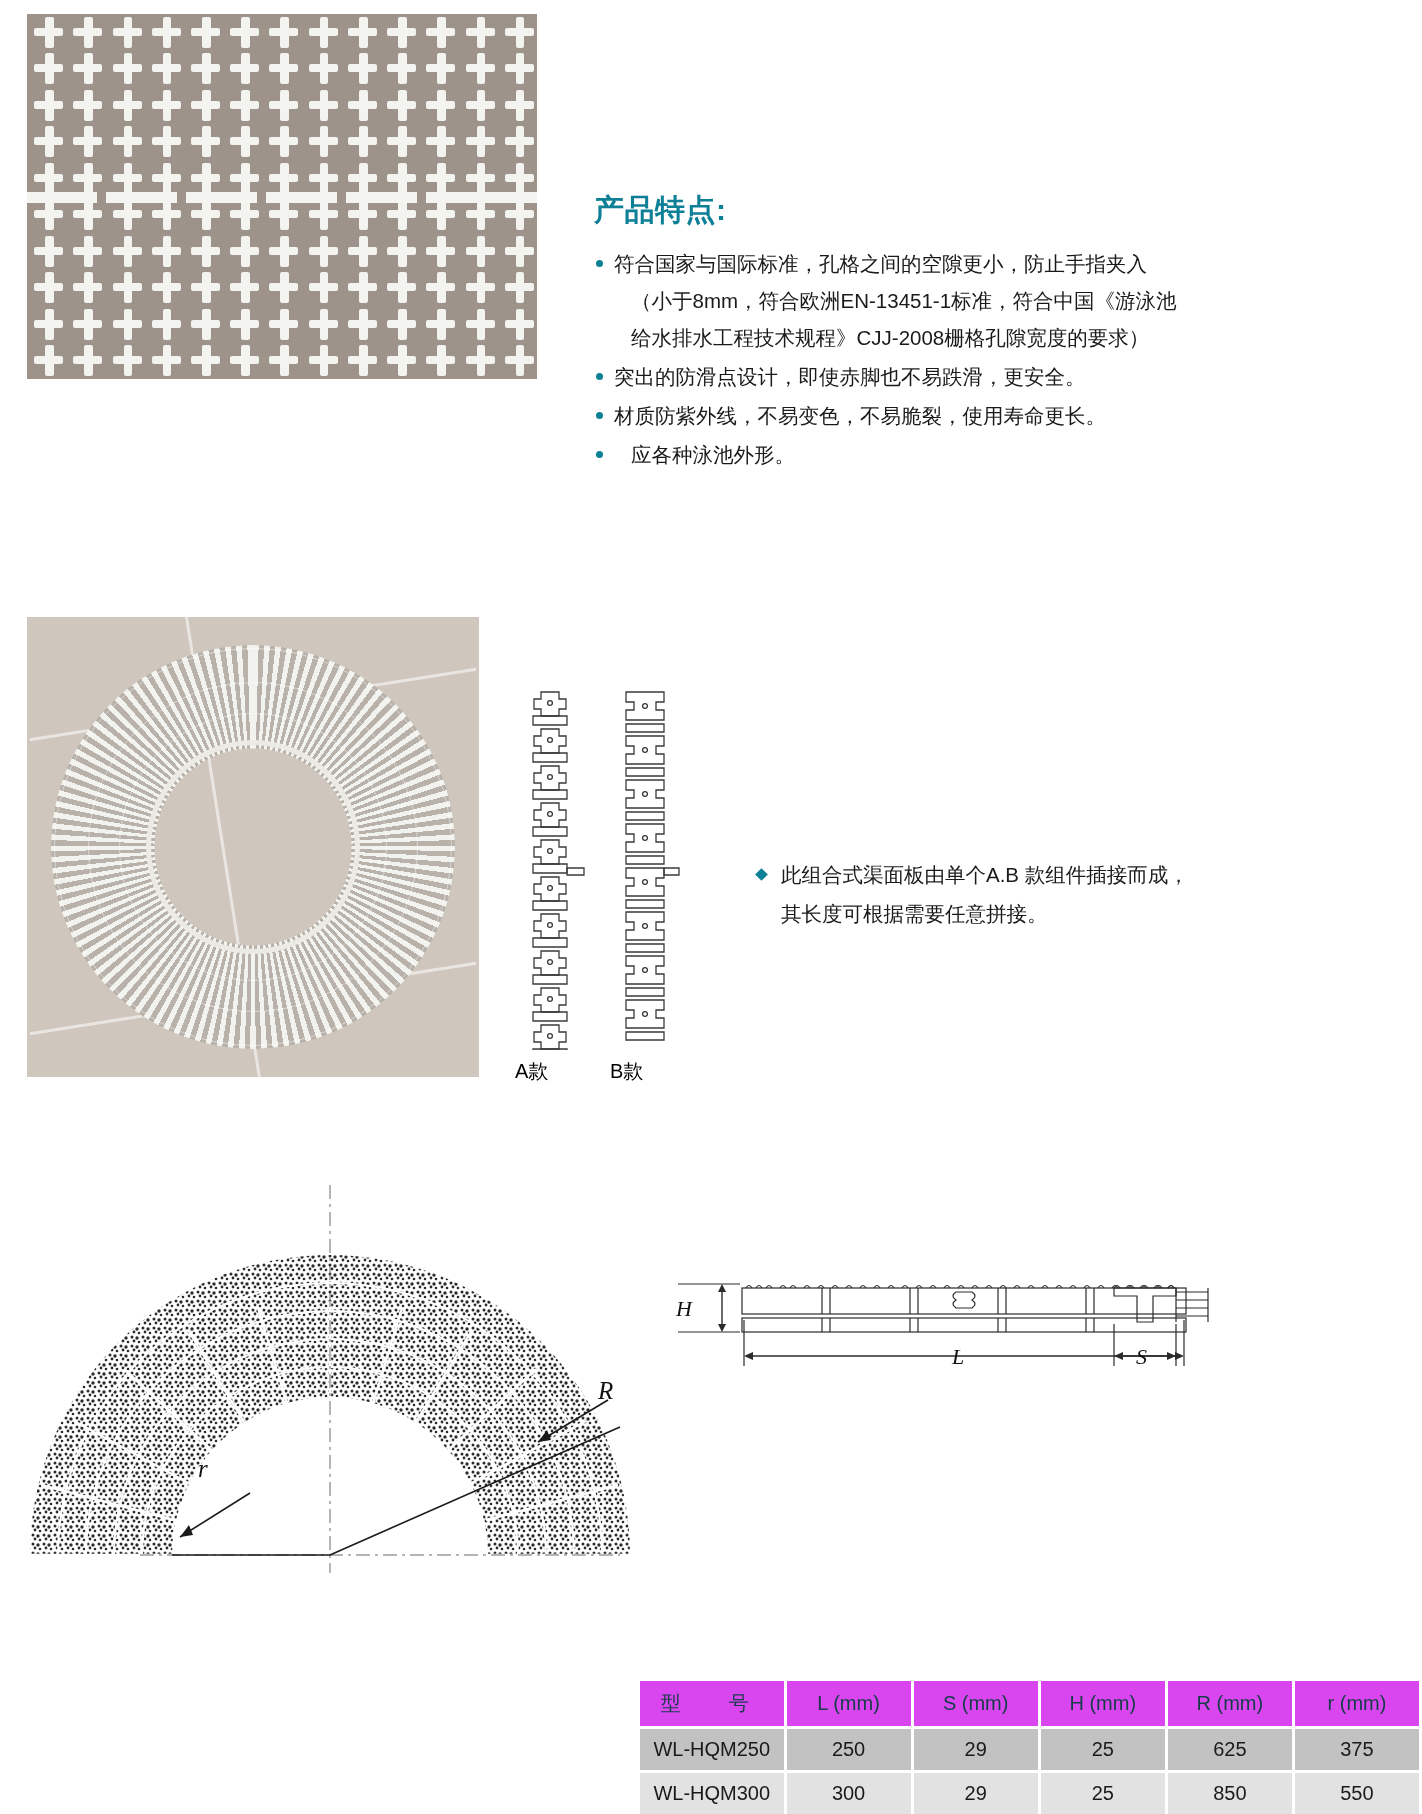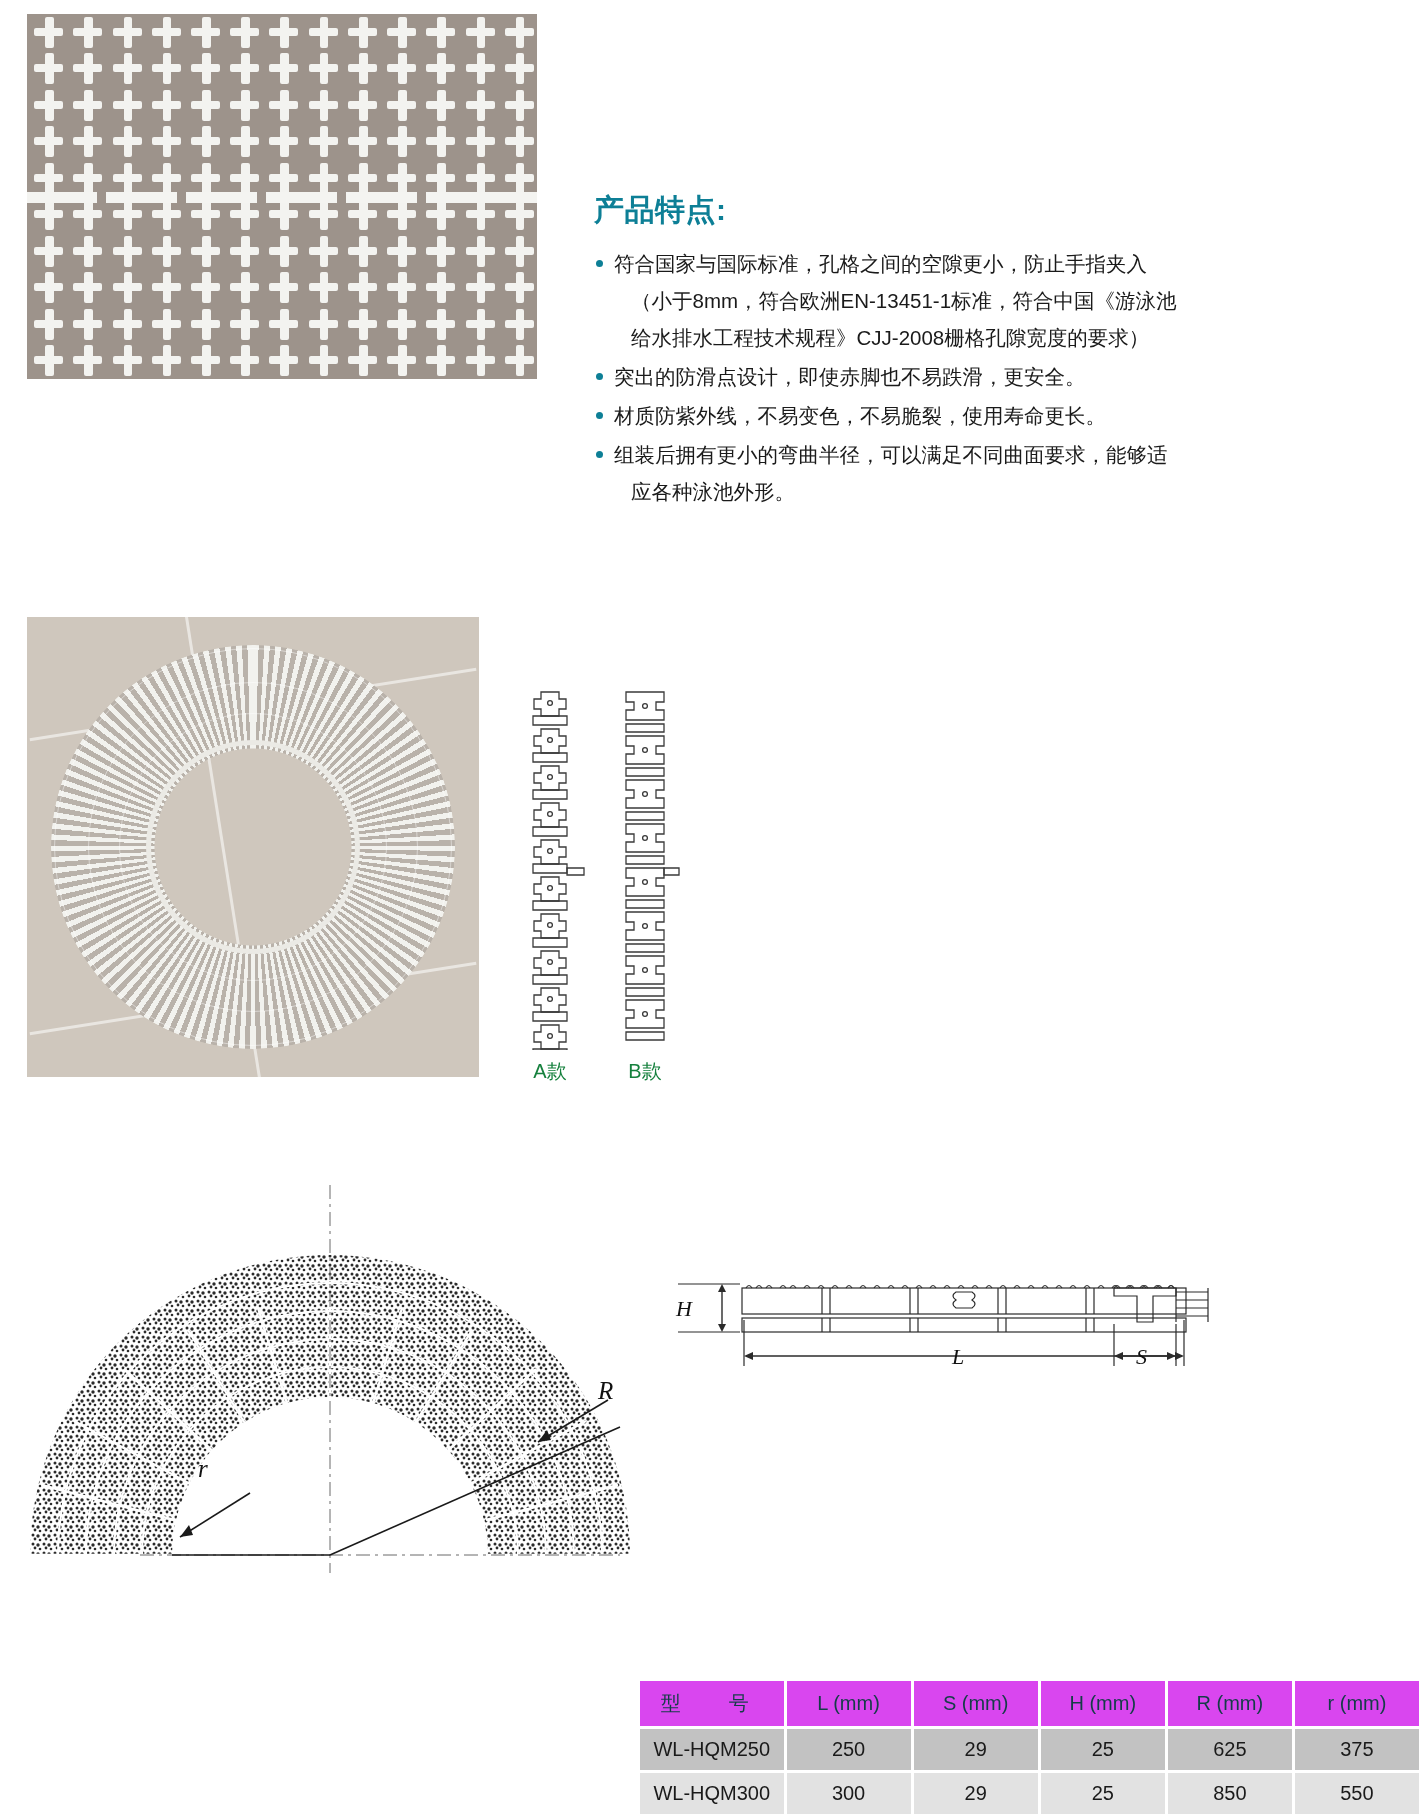--- a/index.html
+++ b/index.html
@@ -97,22 +97,22 @@
   .ring-band {
     position: absolute; left: 50%; top: 50%;
     transform: translate(-50%,-50%);
     border-radius: 50%; border: 1px solid rgba(255,255,255,.45);
   }
 
   
   .strips { position: absolute; left: 515px; top: 690px; width: 180px; }
   .strip-wrap { position: absolute; top: 0; }
   .strip-label {
-    position: absolute; font-size: 20px; color: #15803d;
-    text-align: center; width: 70px;
+    position: absolute; font-size: 20px; color: #000000;
+    text-align: left; width: 70px;
   }
 
   
   .assembly {
     position: absolute; left: 757px; top: 855px; width: 450px;
   }
   ul.asm-list { list-style: none; }
   ul.asm-list > li {
     position: relative; padding-left: 24px;
     font-size: 20.5px; line-height: 39px; color: #1a1a1a;
@@ -316,21 +316,20 @@
       <li>
         <span class="dot"></span>
         <span>突出的防滑点设计，即使赤脚也不易跌滑，更安全。</span>
       </li>
       <li>
         <span class="dot"></span>
         <span>材质防紫外线，不易变色，不易脆裂，使用寿命更长。</span>
       </li>
       <li>
         <span class="dot"></span>
-        <span>组装后拥有更小的弯曲半径，可以满足不同曲面要求，能够适</span>
         <span class="feat-cont">应各种泳池外形。</span>
       </li>
     </ul>
   </div>
 
   <div class="photo-ring">
     <div class="tile-line" style="left:0; top:86px; width:452px; height:3px; transform:rotate(-9deg);"></div>
     <div class="tile-line" style="left:0; top:380px; width:452px; height:3px; transform:rotate(-9deg);"></div>
     <div class="tile-line" style="left:196px; top:-60px; width:3px; height:600px; transform:rotate(-9deg);"></div>
     <div class="ring-outer"></div>
@@ -381,20 +380,25 @@
           <use href="#bmod" y="264"></use>
         </g>
         <path d="M54 178 h15 v7 h-15 z"></path>
       </svg>
       <div class="strip-label" style="left:0px; top:368px;">B款</div>
     </div>
   </div>
 
   <div class="assembly">
     <ul class="asm-list">
+      <li>
+        <span class="dia"></span>
+        <span>此组合式渠面板由单个A.B 款组件插接而成，</span>
+        <span class="asm-cont">其长度可根据需要任意拼接。</span>
+      </li>
     </ul>
   </div>
 
   <div class="arc-diagram">
     <svg width="620" height="420" viewBox="0 0 620 420">
       <defs>
         <pattern id="grit" width="11" height="9" patternUnits="userSpaceOnUse">
           <rect width="11" height="9" fill="#ffffff"></rect>
           <circle cx="2" cy="2" r="1.5" fill="#2b2b2b"></circle>
           <circle cx="7" cy="3" r="1.7" fill="#2b2b2b"></circle>

